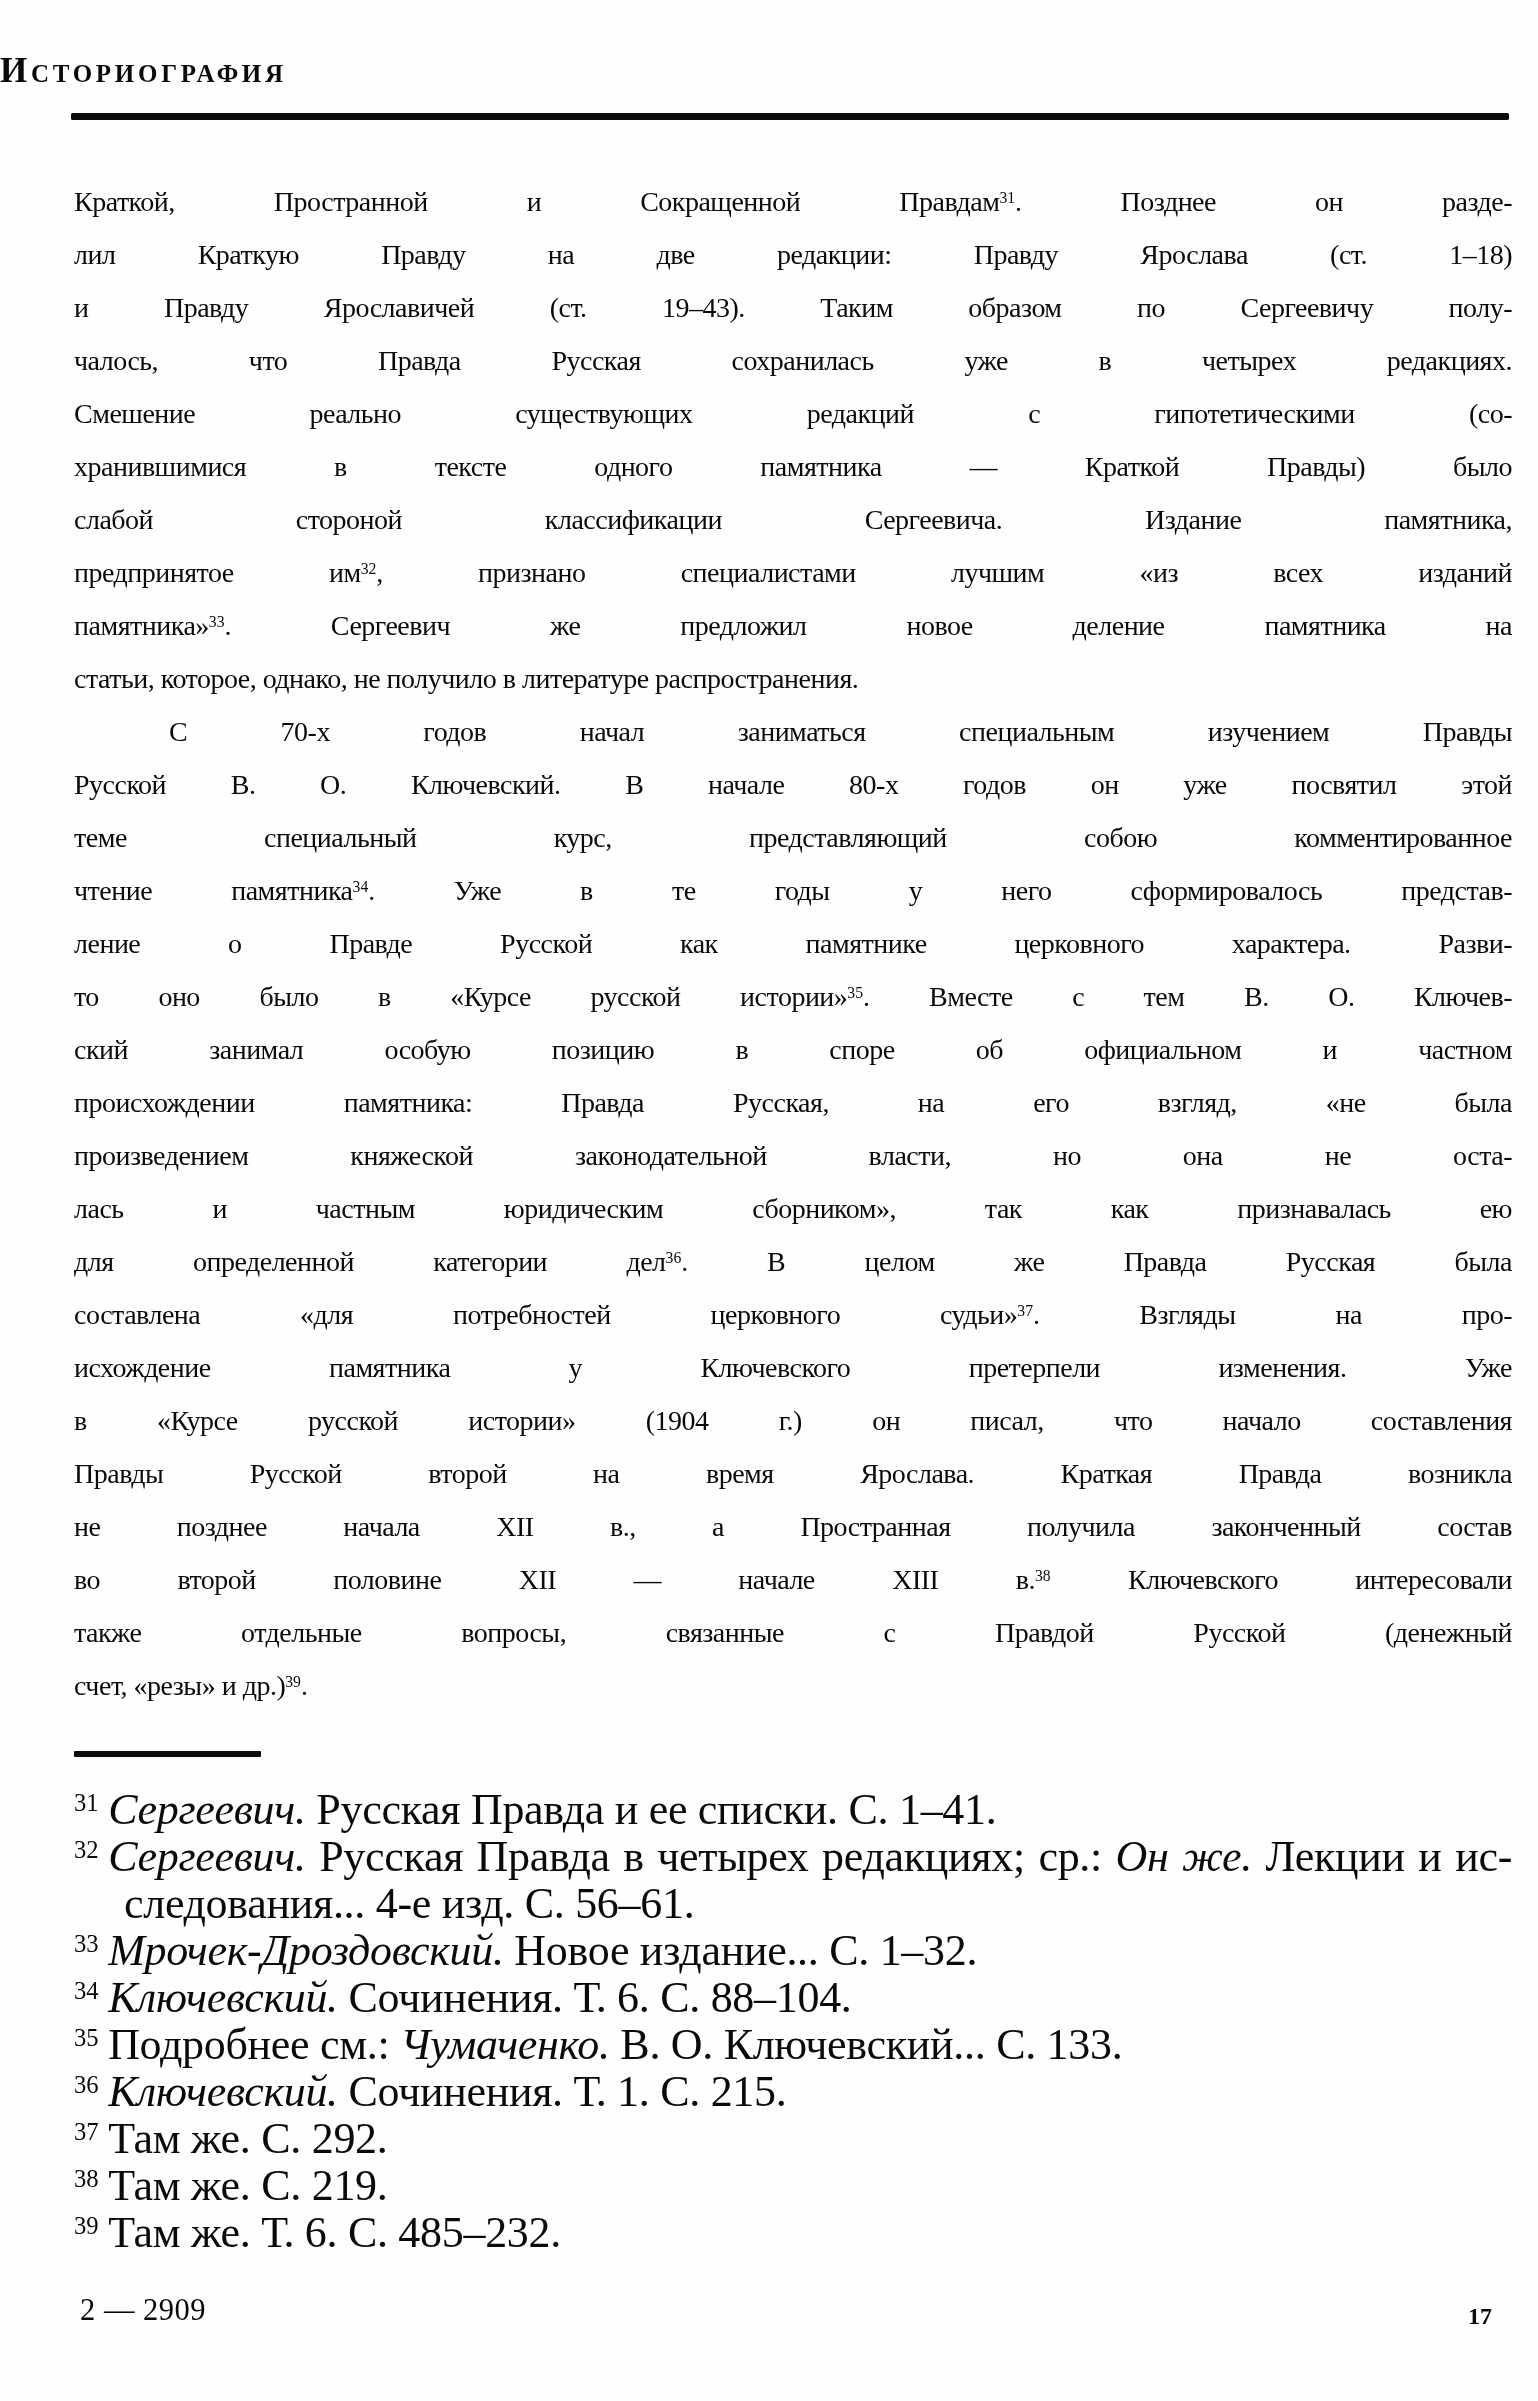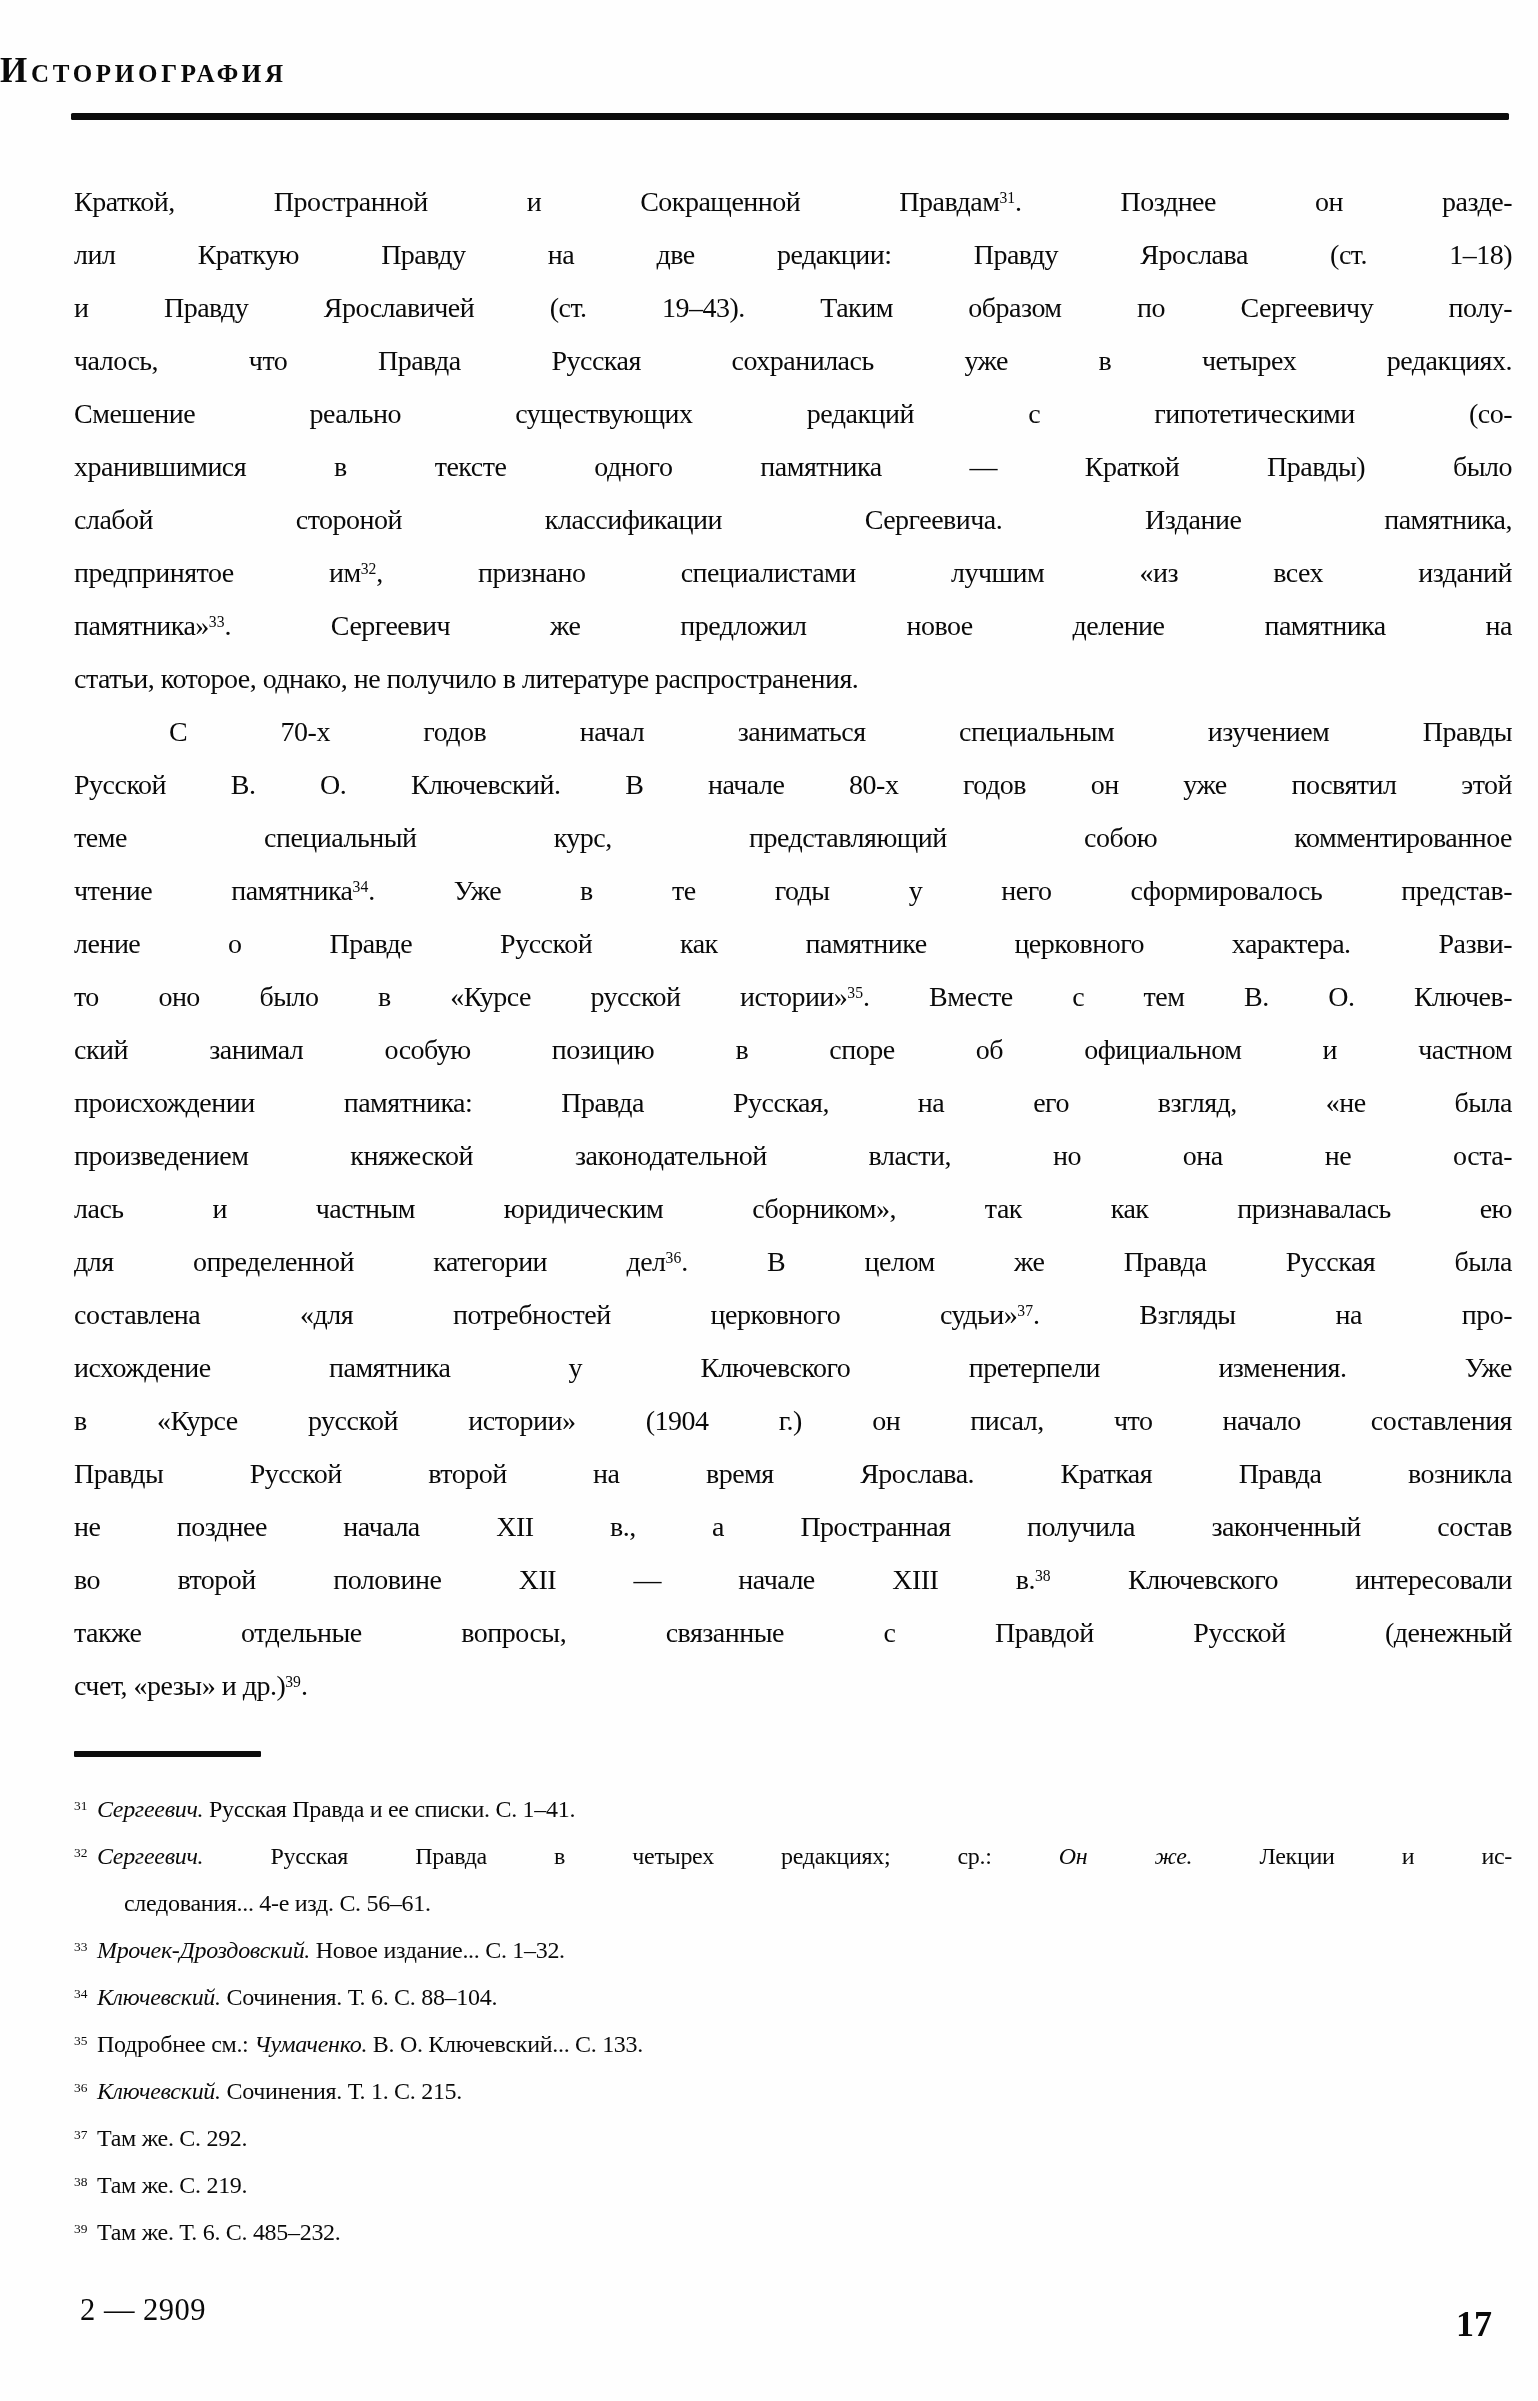--- a/index.html
+++ b/index.html
@@ -55,42 +55,42 @@
     position: absolute;
     left: 74px; top: 1751px;
     width: 187px; height: 5.8px;
     background: #0c0c0c;
     border-radius: 1.1px;
   }
   .footnotes {
     position: absolute;
     left: 74px; top: 1786px;
     width: 1438px;
-    font-size: 24px;
+    font-size: 44px;
     line-height: 47px;
     letter-spacing: -0.3px;
   }
   .fn-line { height: 47px; white-space: nowrap; }
   .fn-line.justified {
     text-align: justify;
     text-align-last: justify;
     white-space: normal;
   }
   .fn-line.cont { padding-left: 50px; }
   .fn-num { margin-right: 9.5px; }
   .print-signature {
     position: absolute;
     left: 80px; top: 2293px;
     font-size: 30.5px;
     letter-spacing: 0.5px;
   }
   .page-number {
     position: absolute;
     right: 46px; top: 2303px;
-    font-size: 36px;
+    font-size: 24px;
     font-weight: bold;
   }
 </style>
 </head>
 <body>
 
 <div class="page">
   <div class="running-head">Историография</div>
   <div class="head-rule"></div>
   <div class="body-text">

